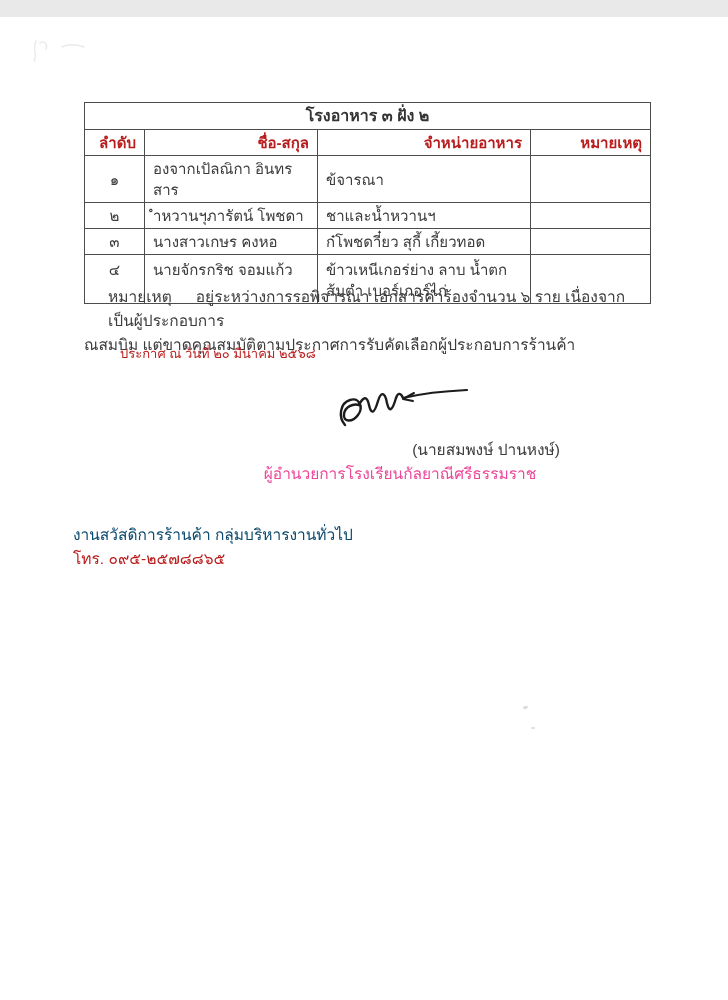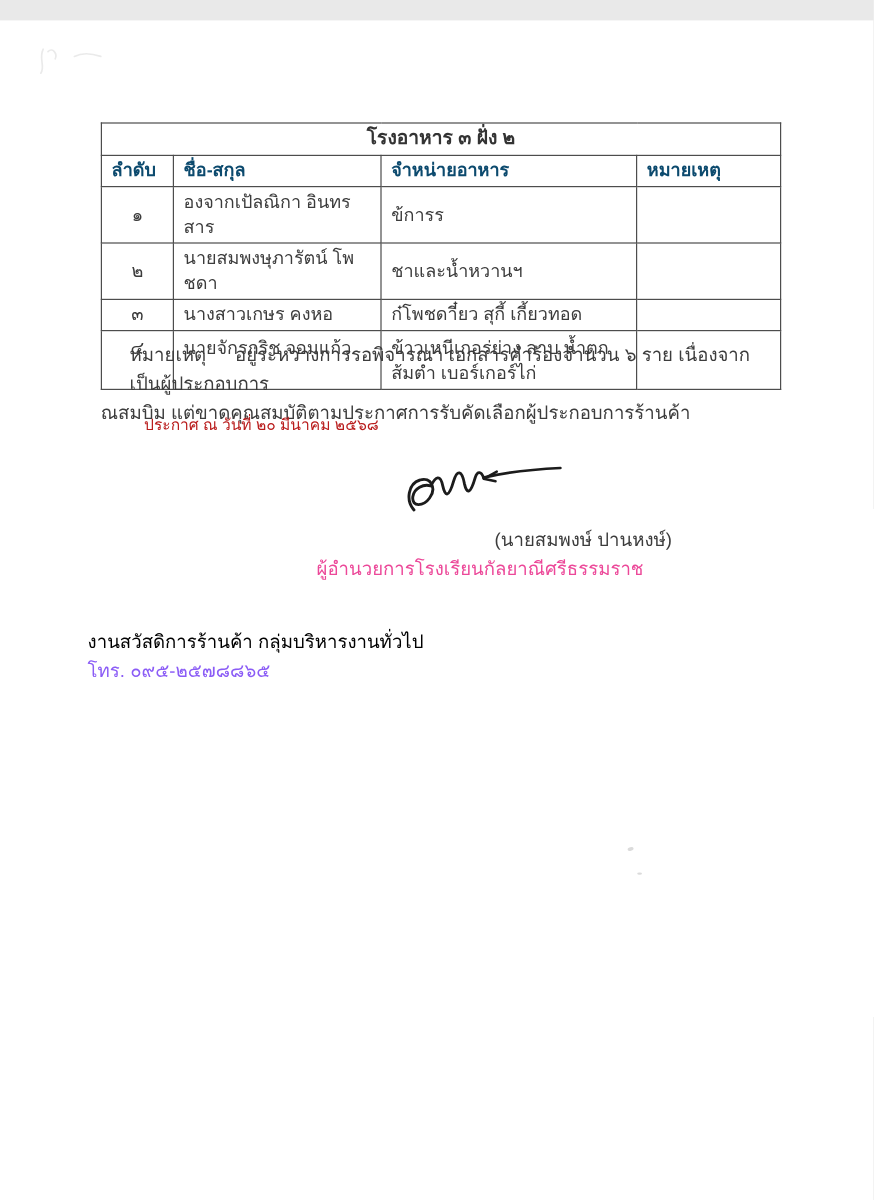--- a/index.html
+++ b/index.html
@@ -53,24 +53,24 @@
     line-height: 1.4;
   }
   .doc-table .title-cell {
     text-align: center;
     font-size: 16px;
     font-weight: 600;
     height: 20px;
     color: #333;
   }
   .doc-table thead th {
-    text-align: left;
+    text-align: right;
     font-weight: 600;
     height: 19px;
-    color: #0c4a6e;
+    color: #b91c1c;
   }
   .doc-table tbody td { height: 19px; }
   .doc-table tbody tr.tall td { height: 42px; }
   .col-no { text-align: center; }
   .col-name, .col-food { text-align: left; }
 
   
   .note-block {
     position: absolute;
     left: 84px;
@@ -114,28 +114,28 @@
     font-size: 15.5px;
     color: #ec4899;
   }
 
   
   .footer-line1 {
     position: absolute;
     left: 73px;
     top: 505px;
     font-size: 15.5px;
-    color: #000000;
+    color: #0c4a6e;
   }
   .footer-line2 {
     position: absolute;
     left: 73px;
     top: 529px;
     font-size: 15.5px;
-    color: #8b5cf6;
+    color: #b91c1c;
   }
 </style>
 </head>
 <body>
 
 <div class="paper">
 
   <svg class="pencil-mark" width="80" height="40" viewBox="0 0 80 40">
     <path d="M14 12 C 10 20, 16 26, 12 32 M 18 14 C 22 10, 26 16, 24 20 M 40 18 C 48 14, 56 16, 62 18" fill="none" stroke="#c4c4c4" stroke-width="1.4" stroke-linecap="round"></path>
   </svg>
@@ -158,26 +158,26 @@
         <th>ลำดับ</th>
         <th>ชื่อ-สกุล</th>
         <th>จำหน่ายอาหาร</th>
         <th>หมายเหตุ</th>
       </tr>
     </thead>
     <tbody>
       <tr>
         <td class="col-no">๑</td>
         <td class="col-name">องจากเปัลณิกา  อินทรสาร</td>
-        <td class="col-food">ข้การร</td>
+        <td class="col-food">ข้จารณา</td>
         <td class="col-remark"></td>
       </tr>
       <tr>
         <td class="col-no">๒</td>
-        <td class="col-name">นายสมพงษุภารัตน์  โพชดา</td>
+        <td class="col-name">ำหวานฯุภารัตน์  โพชดา</td>
         <td class="col-food">ชาและน้ำหวานฯ</td>
         <td class="col-remark"></td>
       </tr>
       <tr>
         <td class="col-no">๓</td>
         <td class="col-name">นางสาวเกษร  คงหอ</td>
         <td class="col-food">ก๋โพชดาี๋ยว สุกี้ เกี้ยวทอด</td>
         <td class="col-remark"></td>
       </tr>
       <tr class="tall">

